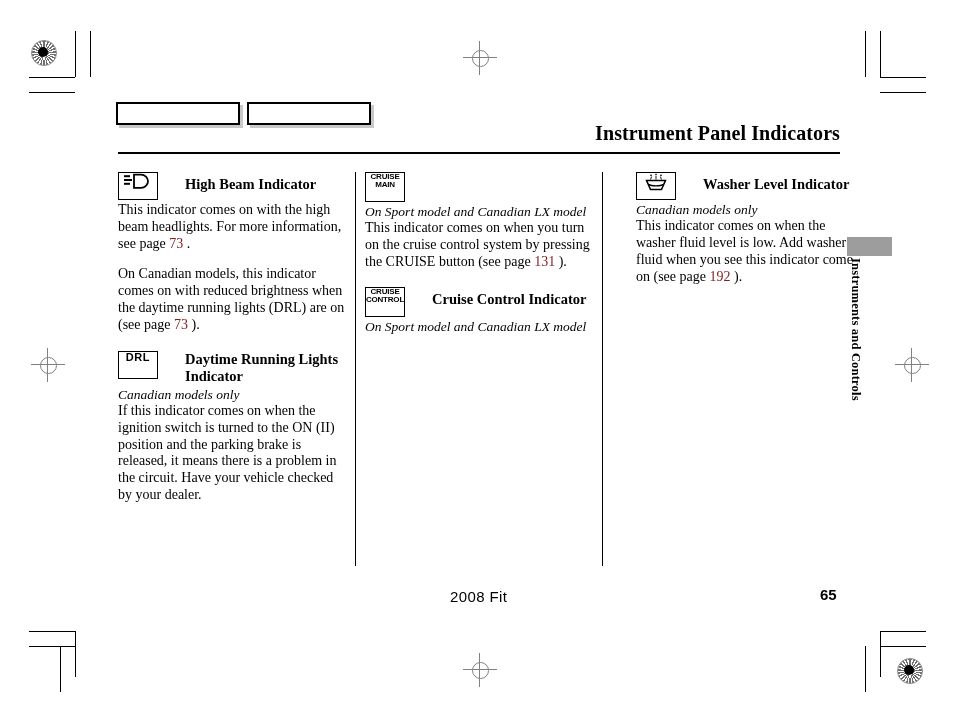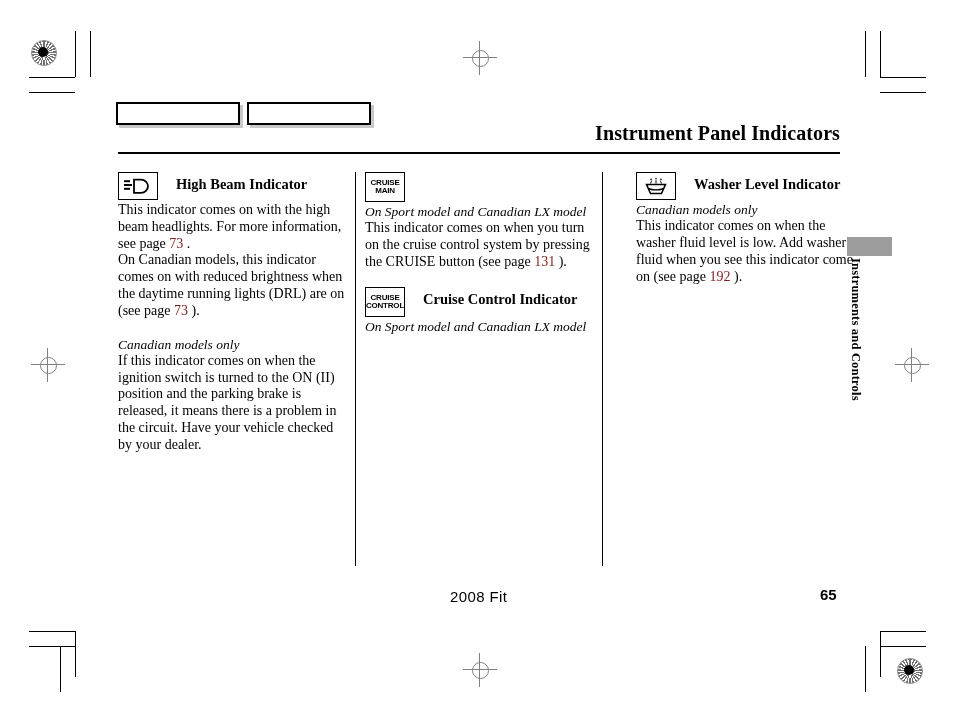--- a/index.html
+++ b/index.html
@@ -111,37 +111,36 @@
     height: 394px;
     background: #000000;
   }
   .vrule-a { left: 355px; }
   .vrule-b { left: 602px; }
 
   
   .ind-head {
     display: flex;
     align-items: flex-start;
-    gap: 18px;
+    gap: 27px;
     margin-bottom: 2px;
   }
   .ind-title {
     font-size: 14.5px;
     font-weight: bold;
     line-height: 1.18;
     padding-top: 4px;
   }
   .icon-box {
     flex: 0 0 auto;
     width: 38px;
     height: 26px;
     border: 1.6px solid #000000;
     background: #ffffff;
     display: flex;
-    align-items: center;
     justify-content: center;
     overflow: hidden;
   }
   .icon-box.tall { height: 28px; }
 
   .icon-text {
     font-family: "Liberation Sans", sans-serif;
     font-weight: bold;
     font-size: 8px;
     line-height: 1.0;
@@ -151,21 +150,21 @@
   .icon-text.drl {
     font-size: 11px;
     letter-spacing: 0.6px;
   }
 
   .body-text {
     font-size: 14px;
     line-height: 1.2;
     margin: 0 0 0 0;
   }
-  .body-text.gap { }
+  .body-text.gap { margin-top: 14px; }
   .note-italic {
     font-size: 13.5px;
     font-style: italic;
     line-height: 1.2;
     margin: 0;
   }
   .pref { color: #7f1d1d; text-align: right; }
 
   
   .thumbtab {
@@ -286,20 +285,26 @@
     </div>
     <p class="body-text">
       <span>This indicator comes on with the high beam headlights. For more information, see page </span><span class="pref">73</span><span>  .</span>
     </p>
     <p class="body-text gap">
       <span>On Canadian models, this indicator comes on with reduced brightness when the daytime running lights (DRL) are on (see page </span><span class="pref">73</span><span> ).</span>
     </p>
   </div>
 
   <div style="margin-top:17px;">
+    <div class="ind-head">
+      <div class="icon-box">
+        <span class="icon-text drl">DRL</span>
+      </div>
+      <div class="ind-title" style="padding-top:0;">Daytime Running Lights Indicator</div>
+    </div>
     <p class="note-italic">Canadian models only</p>
     <p class="body-text">If this indicator comes on when the ignition switch is turned to the ON (II) position and the parking brake is released, it means there is a problem in the circuit. Have your vehicle checked by your dealer.</p>
   </div>
 
 </div>
 
 <div class="col col-2">
 
   <div>
     <div class="ind-head">

